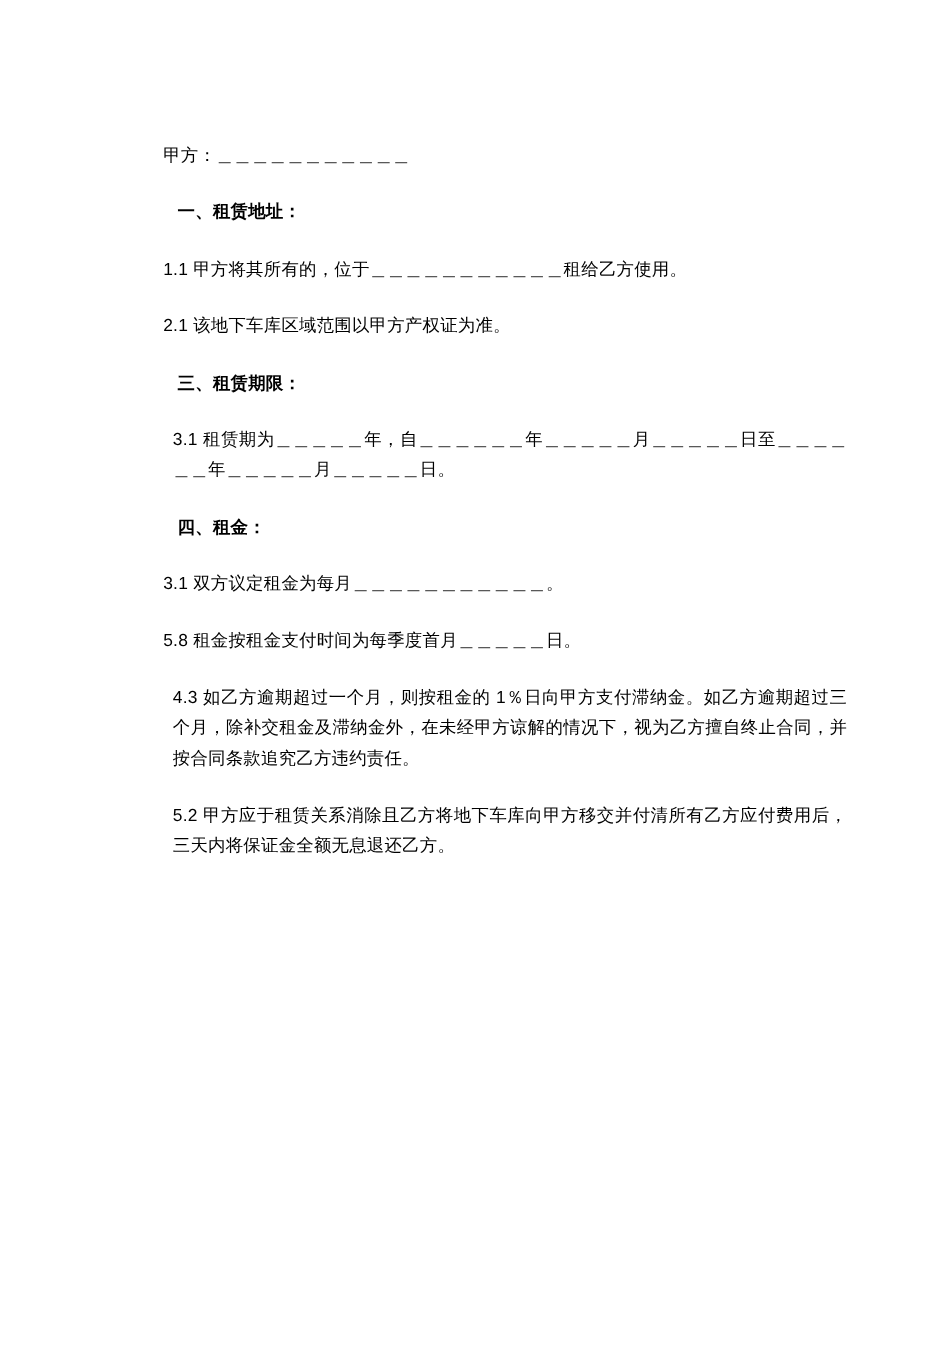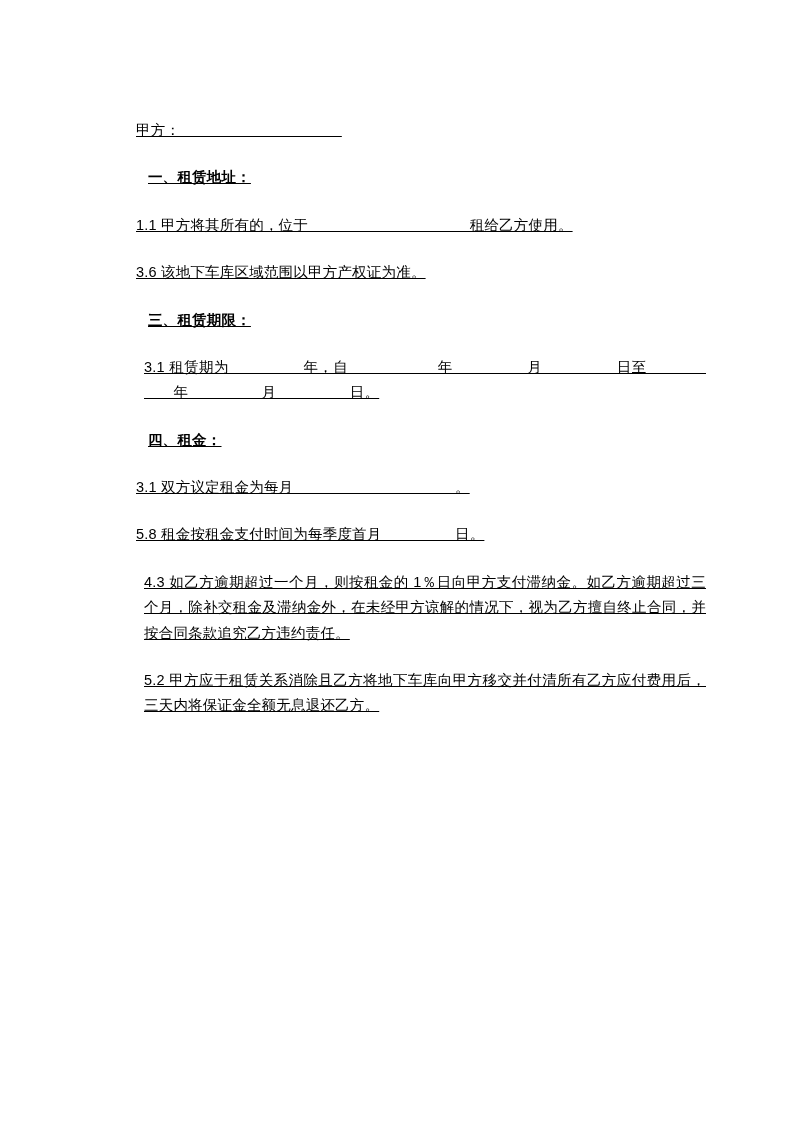--- a/index.html
+++ b/index.html
@@ -13,21 +13,20 @@
     font-family: "Liberation Sans", sans-serif;
     color: #000000;
   }
   .page {
     position: relative;
     width: 793px;
     height: 1122px;
     background: #ffffff;
     box-sizing: border-box;
     padding: 118px 88px 40px 136px;
-    text-decoration: underline;
   }
   .doc-body {
     width: 570px;
   }
   .para {
     font-size: 14.5px;
     line-height: 1.75;
     margin: 0 0 22px 0;
     text-align: justify;
     letter-spacing: 0.2px;
@@ -48,21 +47,21 @@
 <body>
 
 <div class="page">
   <div class="doc-body">
 
     <p class="para">甲方：＿＿＿＿＿＿＿＿＿＿＿</p>
 
     <p class="heading">一、租赁地址：</p>
     <p class="para">1.1 甲方将其所有的，位于＿＿＿＿＿＿＿＿＿＿＿租给乙方使用。</p>
 
-    <p class="para">3.6 该地下车库区域范围以甲方产权证为准。</p>
+    <p class="para">2.1 该地下车库区域范围以甲方产权证为准。</p>
 
     <p class="heading">三、租赁期限：</p>
     <p class="para hang">3.1 租赁期为＿＿＿＿＿年，自＿＿＿＿＿＿年＿＿＿＿＿月＿＿＿＿＿日至＿＿＿＿＿＿年＿＿＿＿＿月＿＿＿＿＿日。</p>
 
     <p class="heading">四、租金：</p>
     <p class="para">3.1 双方议定租金为每月＿＿＿＿＿＿＿＿＿＿＿。</p>
     <p class="para">5.8 租金按租金支付时间为每季度首月＿＿＿＿＿日。</p>
     <p class="para hang">4.3 如乙方逾期超过一个月，则按租金的 1％日向甲方支付滞纳金。如乙方逾期超过三个月，除补交租金及滞纳金外，在未经甲方谅解的情况下，视为乙方擅自终止合同，并按合同条款追究乙方违约责任。</p>
 
     <p class="para hang">5.2 甲方应于租赁关系消除且乙方将地下车库向甲方移交并付清所有乙方应付费用后，三天内将保证金全额无息退还乙方。</p>

